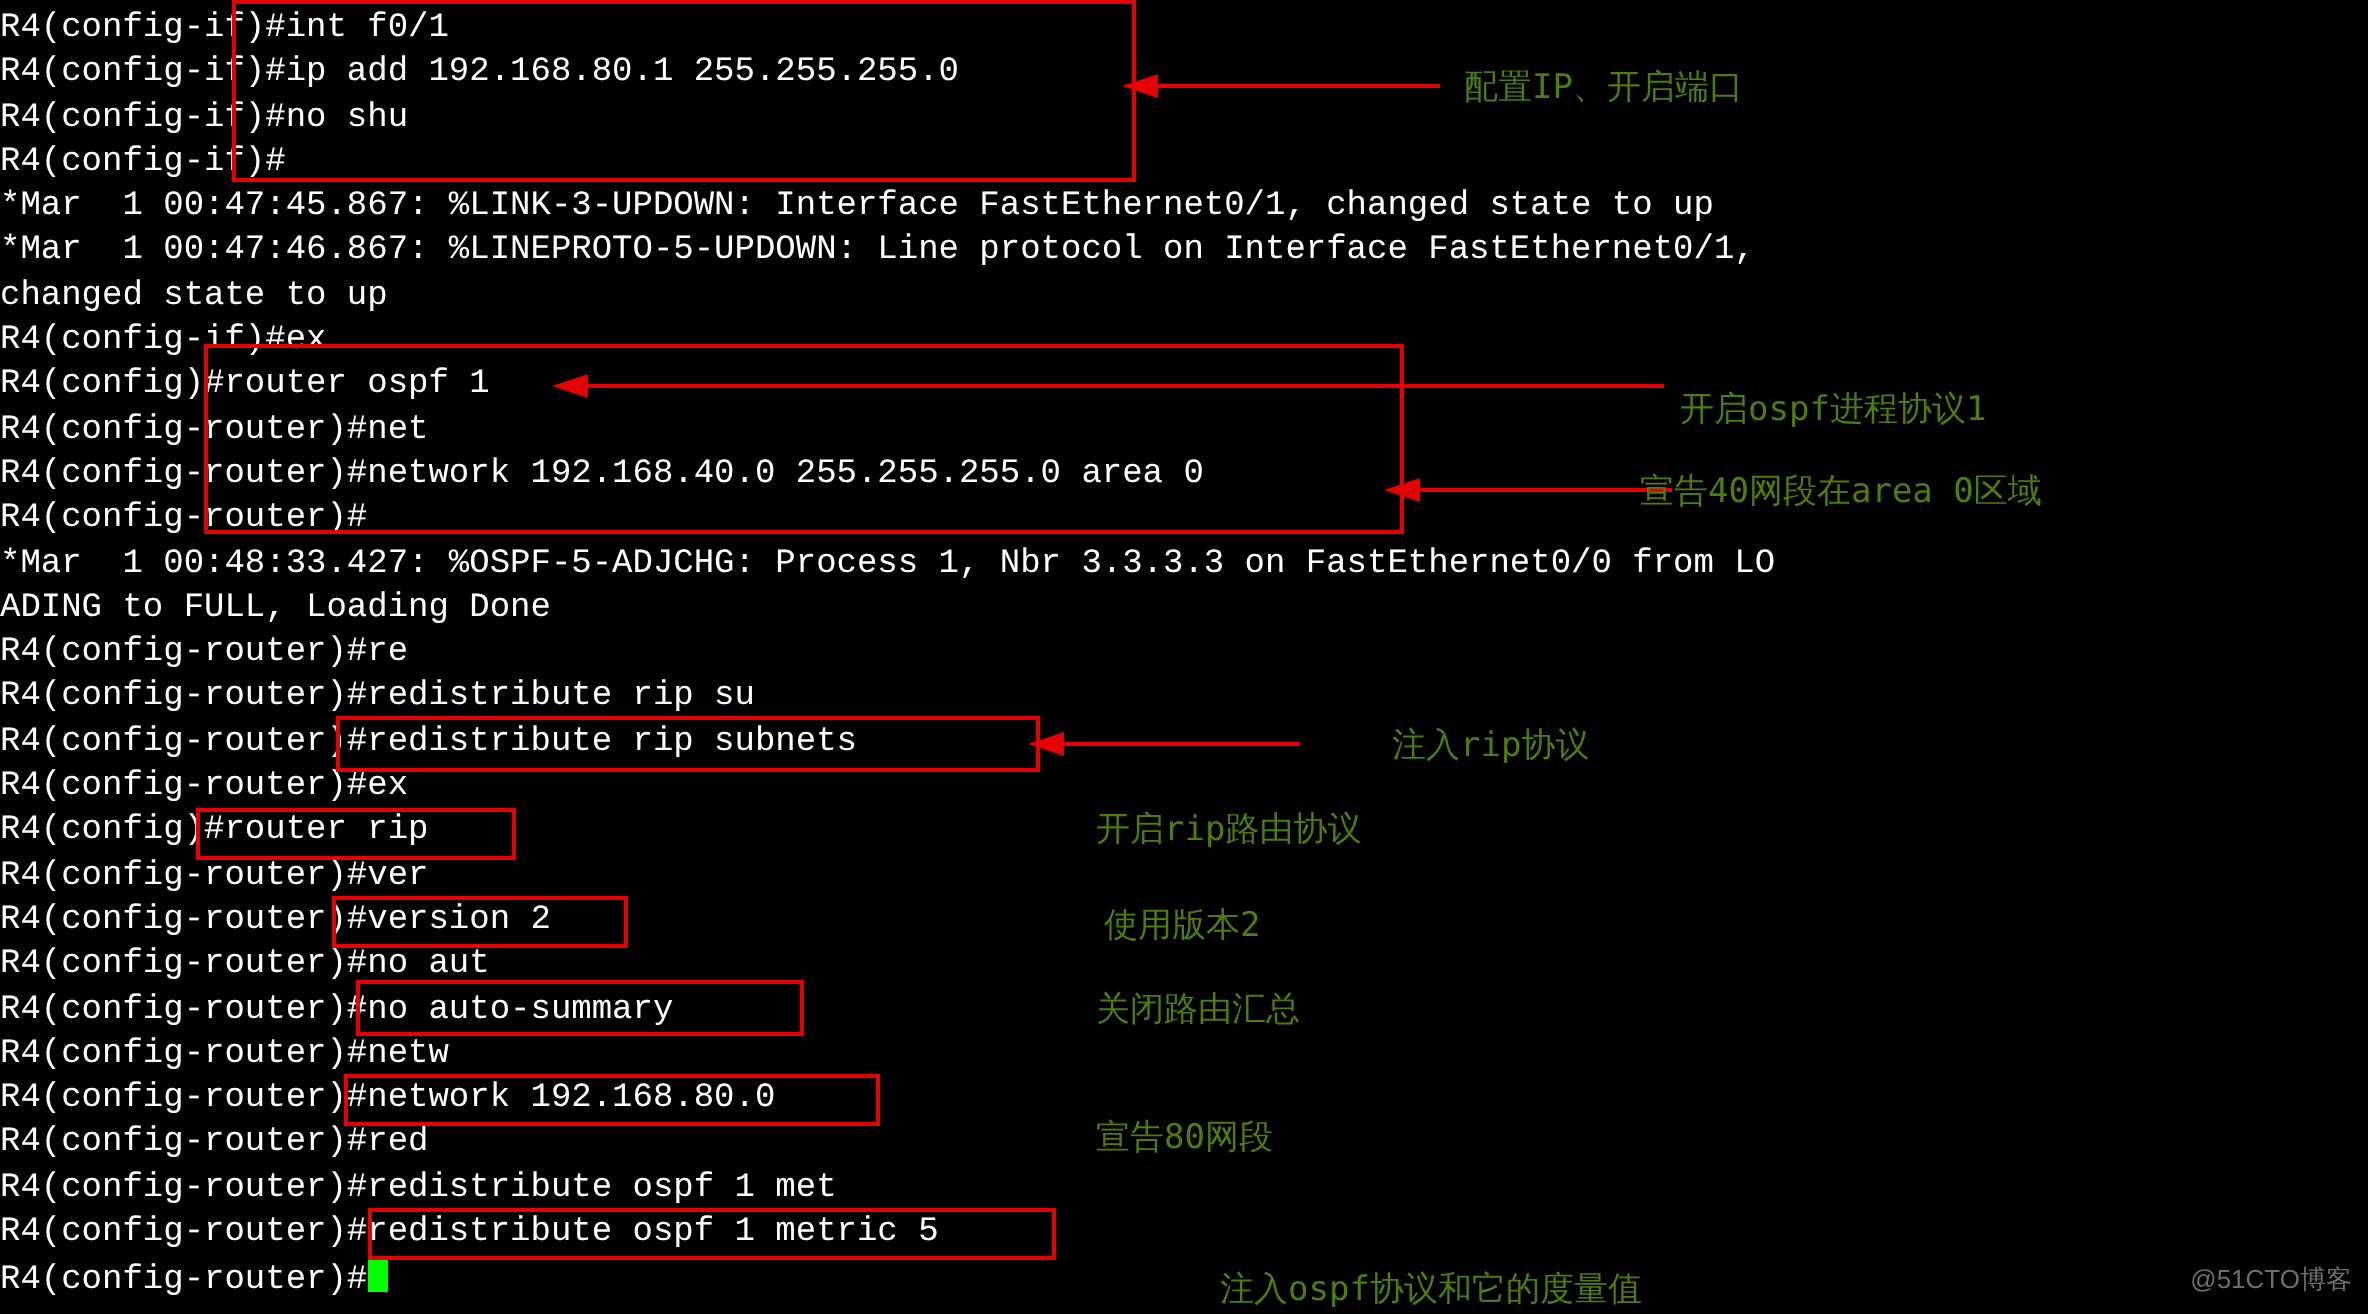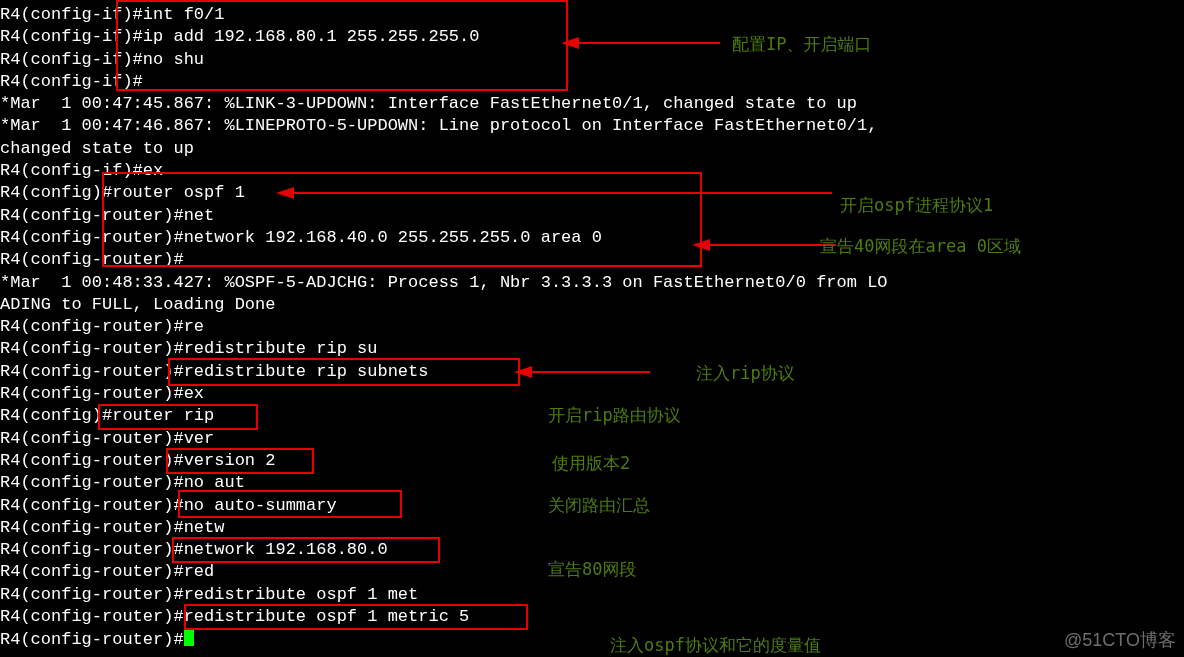--- a/index.html
+++ b/index.html
@@ -34,21 +34,21 @@
   .cursor{
     display:inline-block;
     width:10px;height:18px;
     background:#00ff00;
     vertical-align:-2px;
   }
   .watermark{
     position:absolute;
     right:8px;bottom:6px;
     color:#9c9c9c;
-    font-size:18px;
+    font-size:13px;
     font-family:"Microsoft YaHei",sans-serif;
     opacity:.7;
   }
   svg.arrows{
     position:absolute;
     left:0;top:0;
     width:1184px;height:657px;
     pointer-events:none;
   }
 </style>

